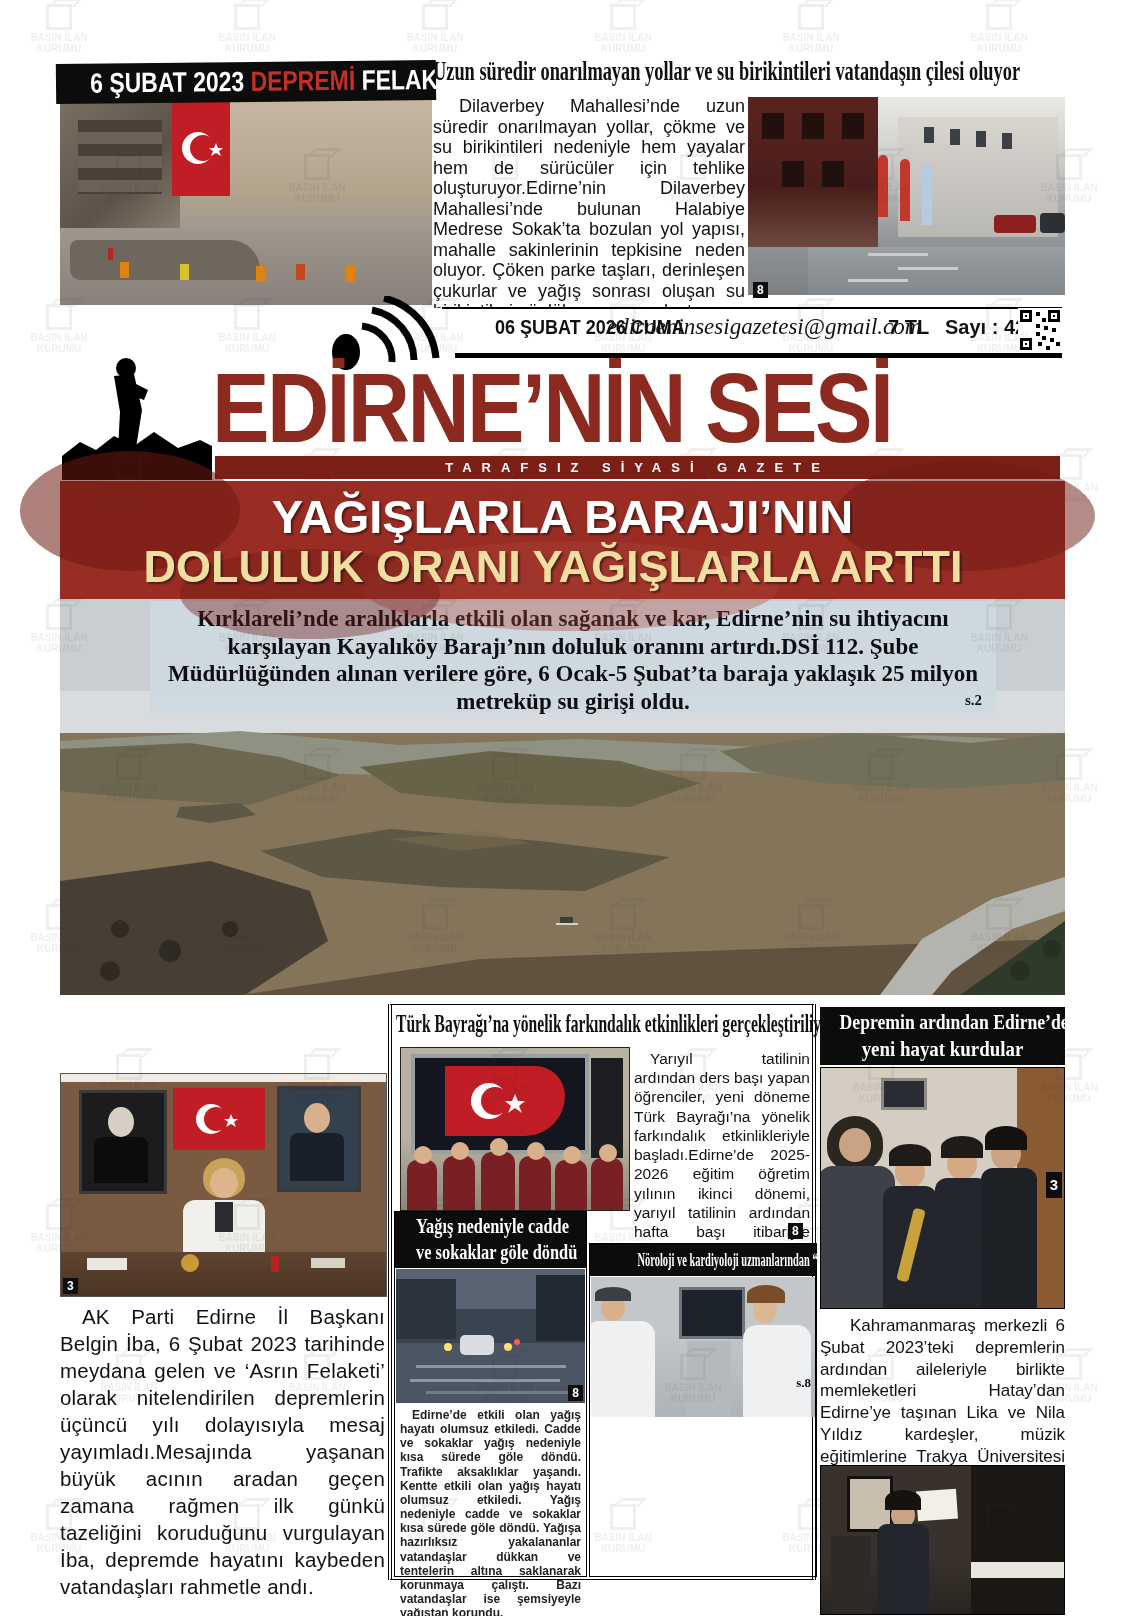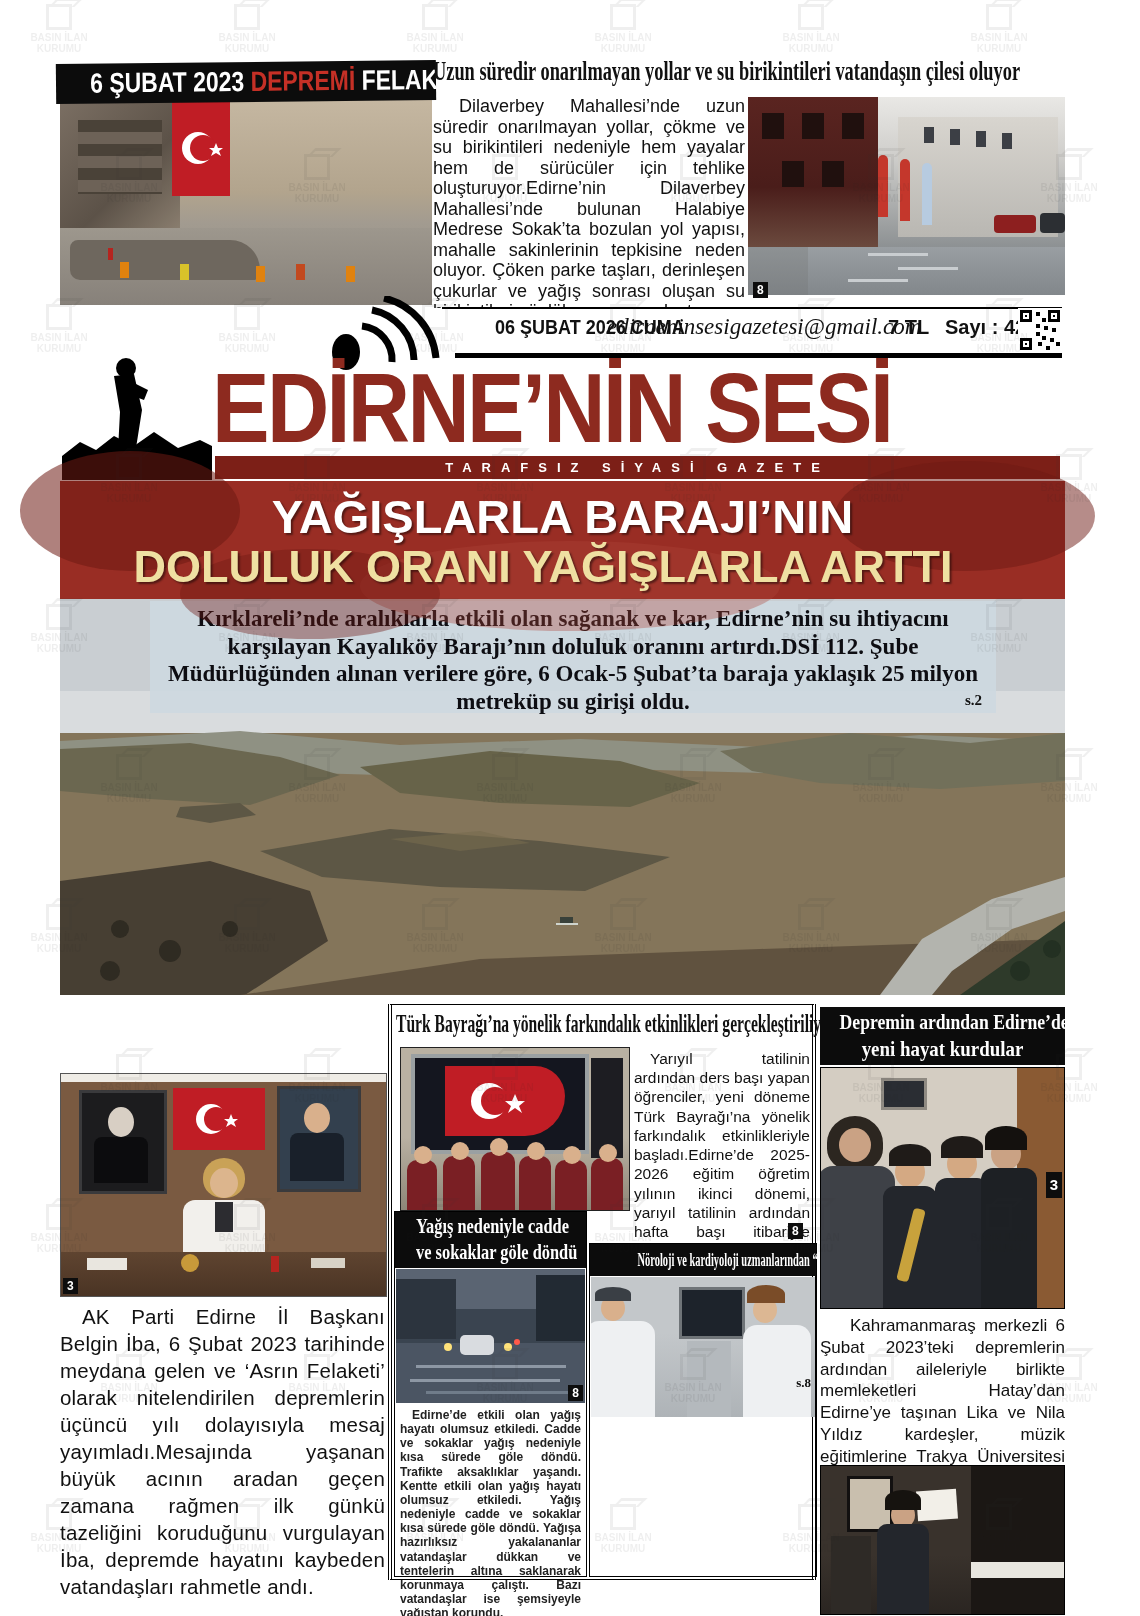--- a/index.html
+++ b/index.html
@@ -133,21 +133,21 @@
     <div class="nowrap" style="font:bold 98px 'Liberation Sans',sans-serif;letter-spacing:-3px;color:#8d2a1f;transform:scaleX(.88);transform-origin:left center;line-height:92px;">EDİRNE’NİN SESİ</div>
   </div>
   <div class="abs tagline-bar" style="left:215px;top:456px;width:845px;height:23px;">TARAFSIZ SİYASİ GAZETE</div>
 
   <div class="abs banner-red" style="left:60px;top:481px;width:1005px;height:118px;z-index:2;">
     <div class="banner-shade" style="left:-40px;top:-30px;width:220px;height:120px;background:#6d1a13;opacity:.55;"></div>
     <div class="banner-shade" style="right:-30px;top:-20px;width:260px;height:110px;background:#6d1a13;opacity:.5;"></div>
     <div class="banner-shade" style="left:300px;top:60px;width:420px;height:90px;background:#b0463a;opacity:.35;"></div>
     <div class="banner-shade" style="left:120px;bottom:-40px;width:260px;height:90px;background:#6d1a13;opacity:.4;"></div>
     <div class="abs nowrap" style="left:0;top:8px;width:1005px;text-align:center;font:bold 47px 'Liberation Sans',sans-serif;color:#fff;text-shadow:2px 2px 2px rgba(0,0,0,.45);">YAĞIŞLARLA BARAJI’NIN</div>
-    <div class="abs nowrap" style="left:0;top:60px;width:966px;text-align:center;font:bold 45px 'Liberation Sans',sans-serif;color:#efe0a2;text-shadow:2px 2px 2px rgba(0,0,0,.45);">DOLULUK ORANI YAĞIŞLARLA ARTTI</div>
+    <div class="abs nowrap" style="left:0;top:60px;width:966px;text-align:center;font:bold 45px 'Liberation Sans',sans-serif;color:#efe0a2;text-shadow:2px 2px 2px rgba(0,0,0,.45);padding-left:10px;">DOLULUK ORANI YAĞIŞLARLA ARTTI</div>
   </div>
 
   <div class="abs photo" style="left:60px;top:599px;width:1005px;height:396px;z-index:1;">
     <svg width="1005" height="396" viewBox="0 0 1005 396">
       <rect x="0" y="0" width="1005" height="150" fill="#c9ced2"></rect>
       <rect x="0" y="92" width="1005" height="50" fill="#d9dcde"></rect>
       <rect x="0" y="134" width="1005" height="262" fill="#84755a"></rect>
       <polygon points="0,142 180,132 340,146 520,140 700,148 860,136 1005,142 1005,170 780,176 560,170 320,176 120,170 0,168" fill="#8f9183"></polygon>
       <polygon points="0,150 130,144 220,158 280,176 190,206 90,200 0,192" fill="#6b6750"></polygon>
       <polygon points="300,168 430,152 560,162 640,184 570,208 440,204 340,194" fill="#676349"></polygon>

